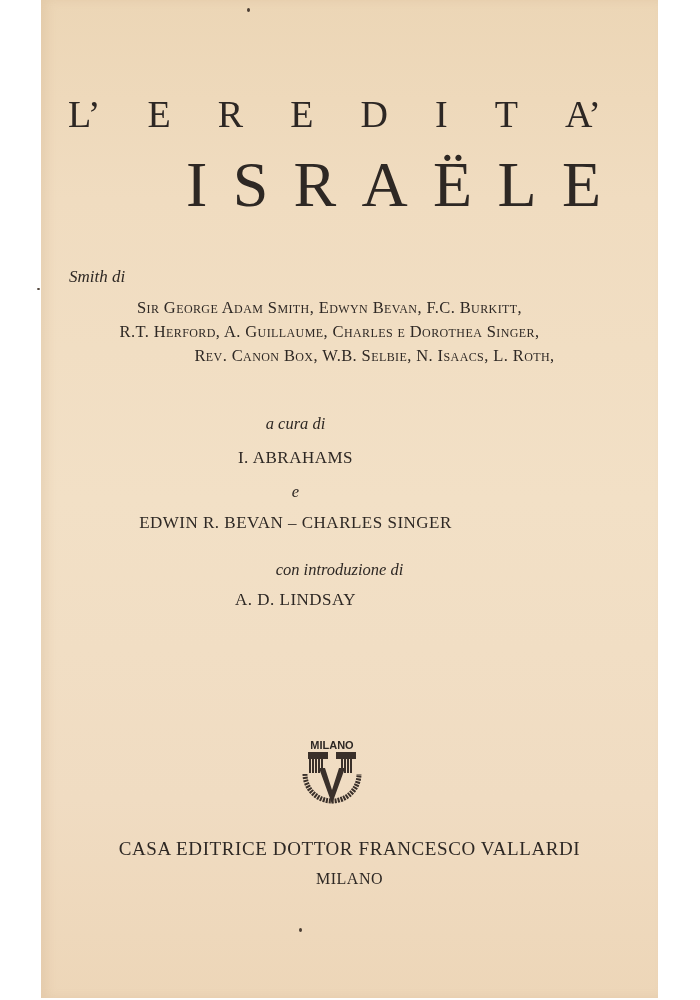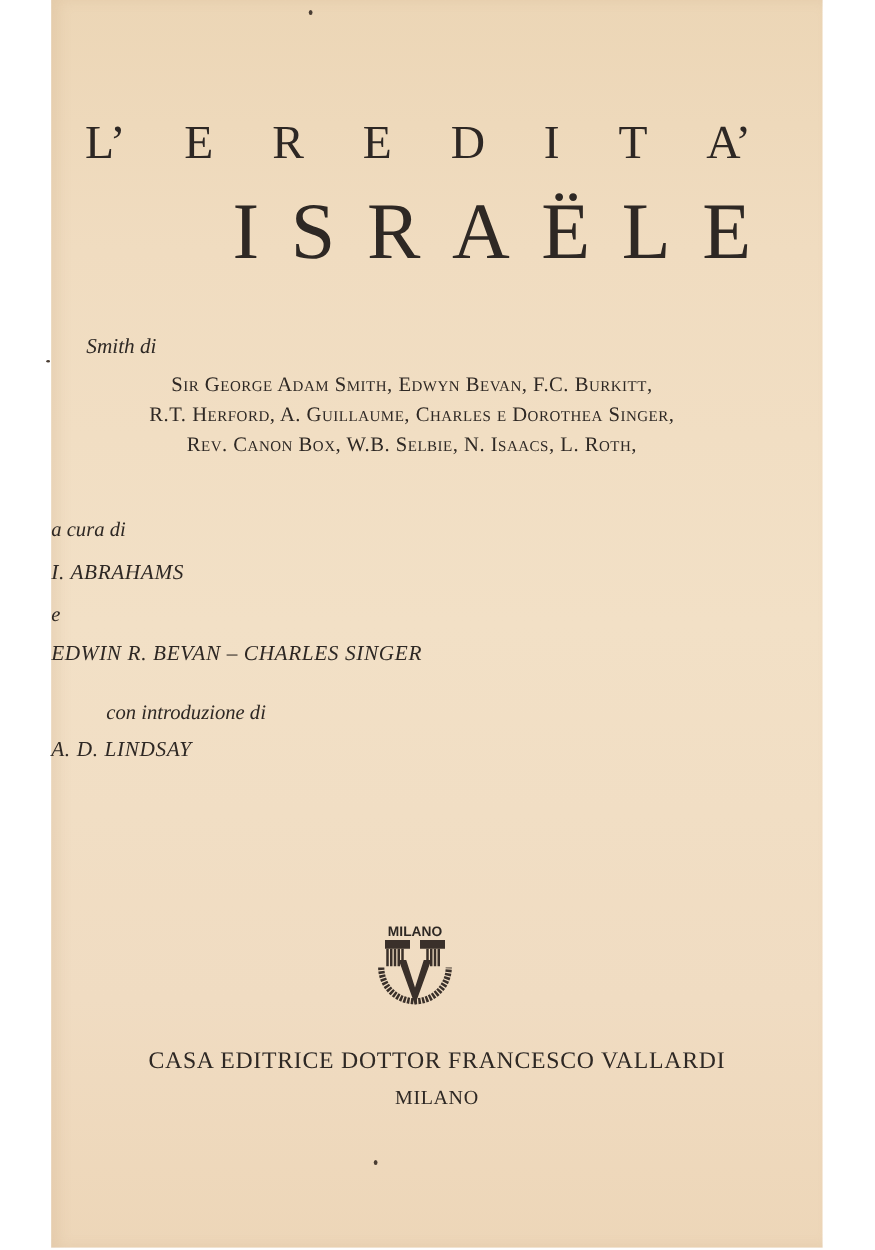--- a/index.html
+++ b/index.html
@@ -59,23 +59,24 @@
     }
     .authors {
       left: 0; width: 577px;
       text-align: center;
       font-size: 16.5px;
       font-variant: small-caps;
       letter-spacing: 0.4px;
     }
     .centered {
       left: 0; width: 509px;
+      text-align: center;
     }
     .ital { font-style: italic; font-size: 16.5px; }
-    .caps { font-size: 17px; letter-spacing: 0.5px; font-style: italic; }
+    .caps { font-size: 17px; letter-spacing: 0.5px; }
     .logo {
       left: 256px; top: 738px;
       width: 70px; height: 75px;
     }
     .publisher {
       left: 0; width: 617px; top: 838px;
       text-align: center;
       font-size: 19px;
       letter-spacing: 0.6px;
     }
@@ -112,21 +113,21 @@
       <span>Ë</span>
       <span>L</span>
       <span>E</span>
     </div>
   </div>
 
   <div class="abs saggi">Smith di</div>
 
   <div class="abs authors" style="top:298px;">Sir George Adam Smith, Edwyn Bevan, F.C. Burkitt,</div>
   <div class="abs authors" style="top:322px;">R.T. Herford, A. Guillaume, Charles e Dorothea Singer,</div>
-  <div class="abs authors" style="top:346px;">Rev. Canon Box, W.B. Selbie, N. Isaacs, L. Roth,</div>
+  <div class="abs authors" style="top:346px;padding-left:45px;">Rev. Canon Box, W.B. Selbie, N. Isaacs, L. Roth,</div>
 
   <div class="abs centered ital" style="top:414px;">a cura di</div>
   <div class="abs centered caps" style="top:448px;">I. ABRAHAMS</div>
   <div class="abs centered ital" style="top:482px;">e</div>
   <div class="abs centered caps" style="top:513px;">EDWIN R. BEVAN – CHARLES SINGER</div>
 
   <div class="abs centered ital" style="top:560px;padding-left:44px;">con introduzione di</div>
   <div class="abs centered caps" style="top:590px;">A. D. LINDSAY</div>
 
   <div class="abs logo">

